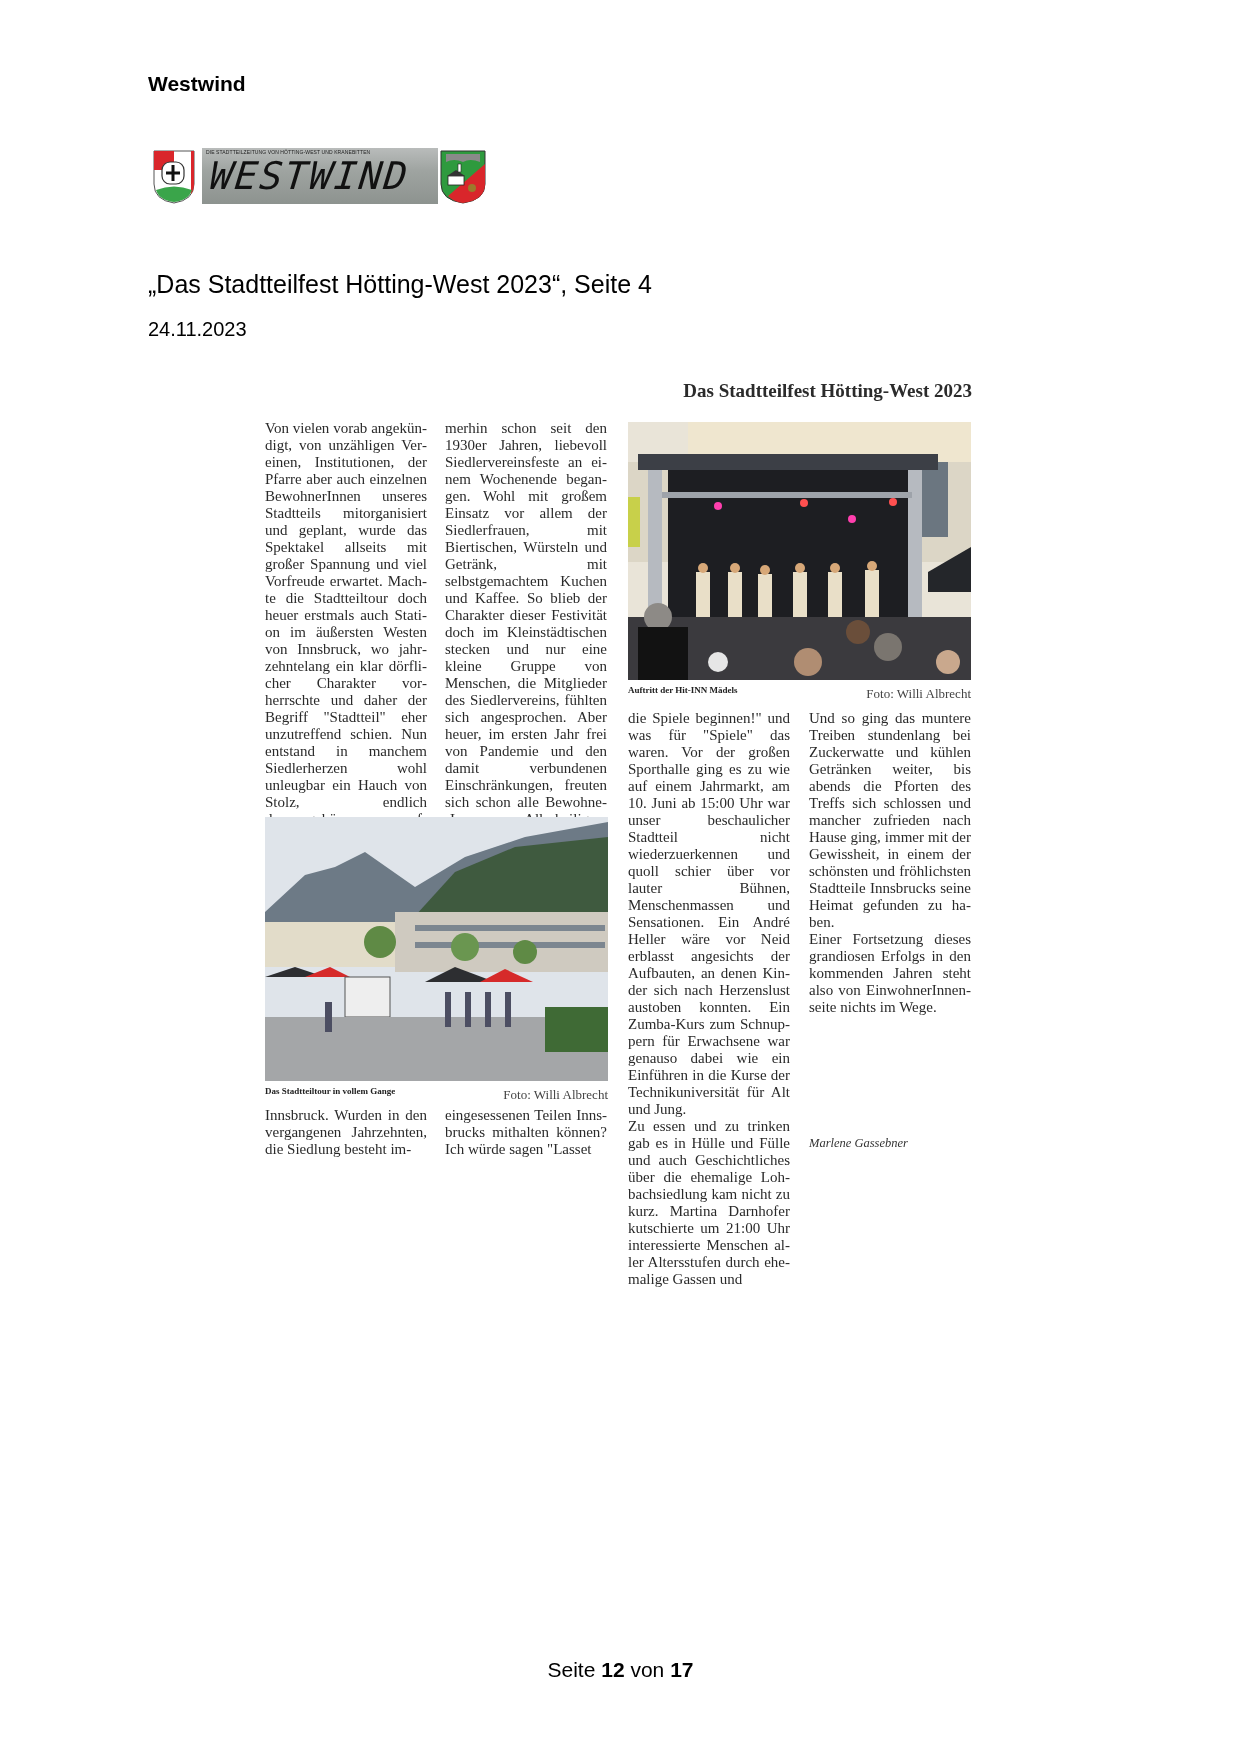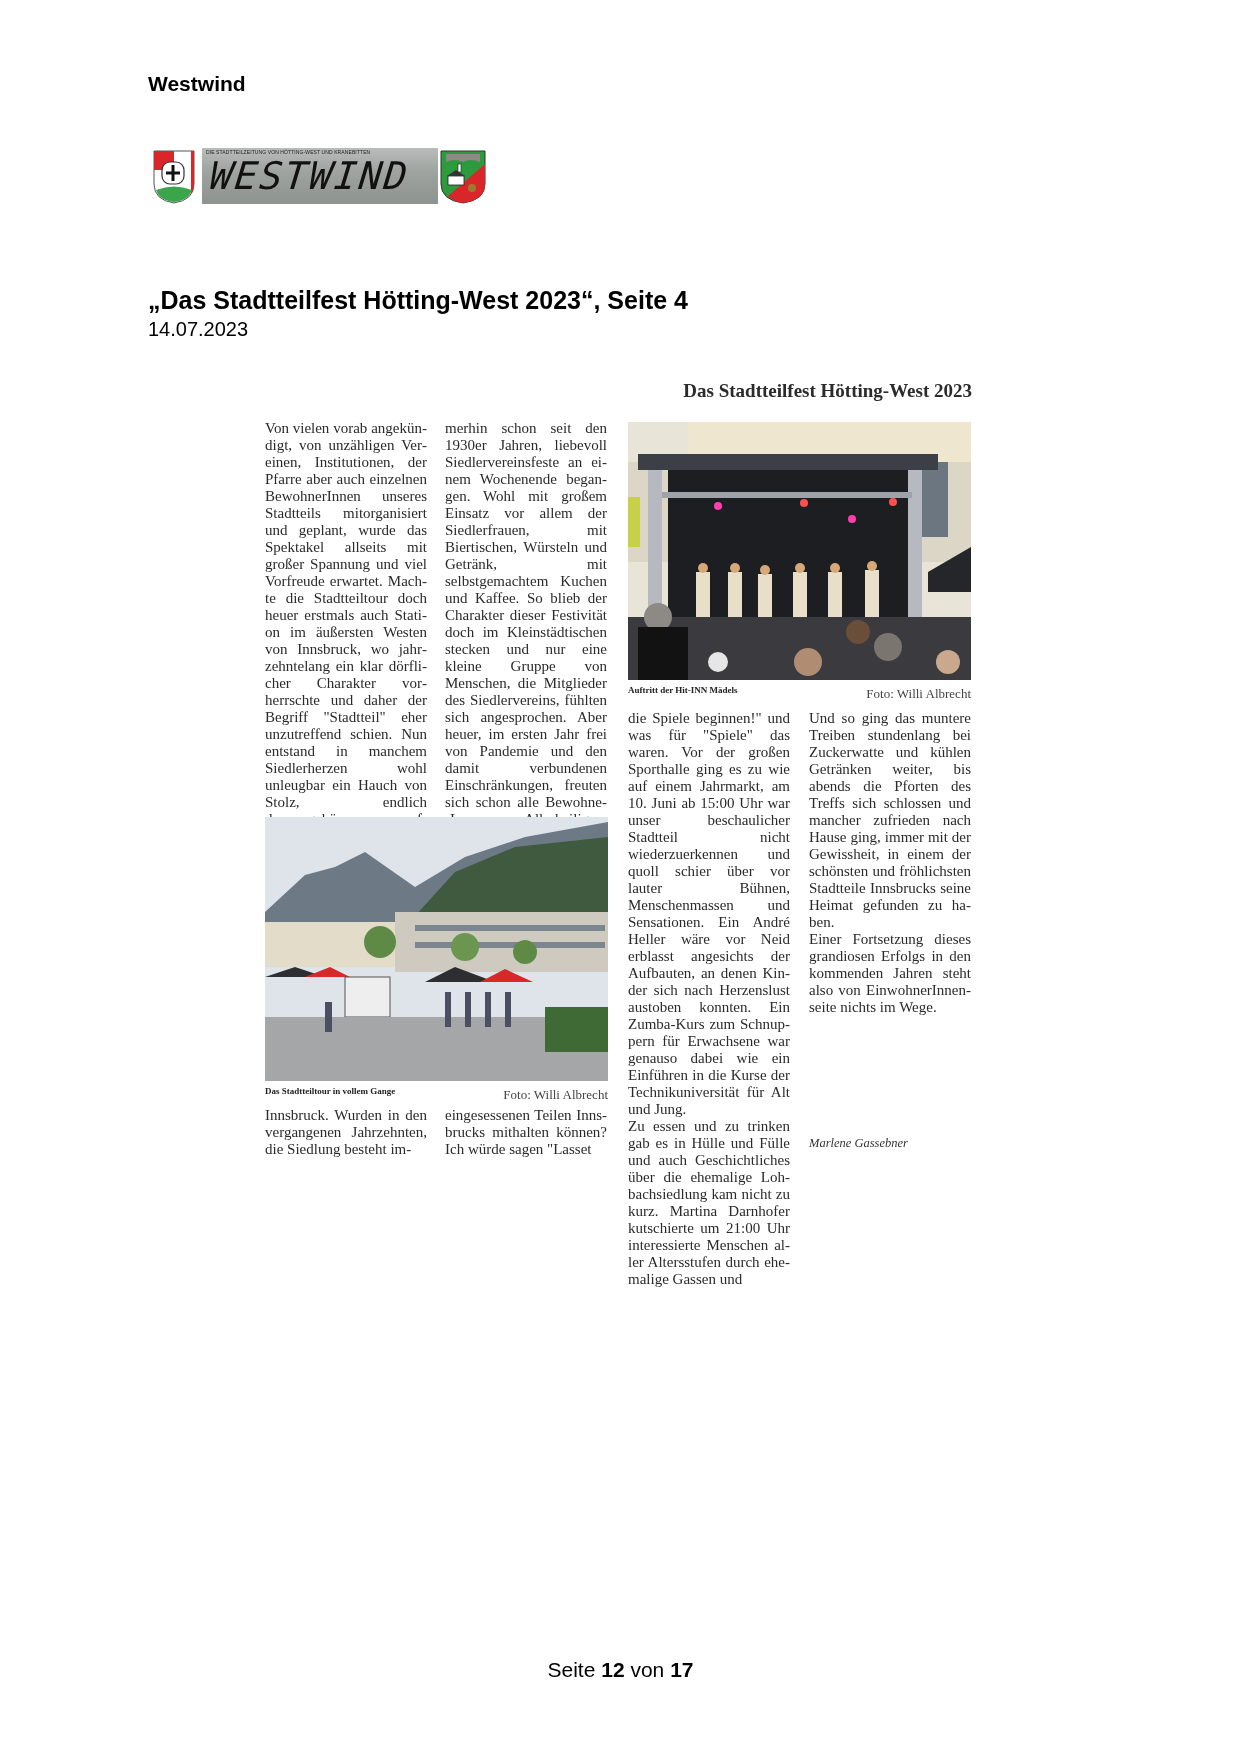--- a/index.html
+++ b/index.html
@@ -5,21 +5,21 @@
   html, body { margin: 0; padding: 0; background: #ffffff; }
   body { width: 1241px; height: 1754px; position: relative; overflow: hidden; font-family: "Liberation Sans", sans-serif; color: #000; }
   .abs { position: absolute; }
   #pub-name { left: 148px; top: 72px; font-size: 21px; font-weight: bold; }
   #masthead { left: 150px; top: 146px; width: 340px; height: 60px; }
   .shield-left { position: absolute; left: 3px; top: 4px; width: 42px; height: 54px; }
   .shield-right { position: absolute; left: 290px; top: 4px; width: 46px; height: 54px; }
   .banner { position: absolute; left: 52px; top: 2px; width: 236px; height: 56px; background: linear-gradient(180deg, #b9bcbb 0%, #9fa4a1 40%, #8d938f 100%); overflow: hidden; }
   .banner-tag { position: absolute; left: 4px; top: 1px; font-size: 5px; letter-spacing: 0.1px; color: #222; white-space: nowrap; }
   .banner-word { position: absolute; left: 8px; top: 6px; font-family: "DejaVu Sans Mono", monospace; font-size: 38px; color: #111; letter-spacing: 2px; font-style: italic; transform: skewX(-6deg); }
-  #doc-title { left: 148px; top: 286px; font-size: 25px; font-weight: bold; }
+  #doc-title { left: 148px; top: 270px; font-size: 25px; font-weight: normal; }
   #doc-date { left: 148px; top: 318px; font-size: 20px; }
   #article { left: 262px; top: 380px; width: 710px; height: 770px; font-family: "Liberation Serif", serif; color: #2a2a2a; }
   #article-headline { position: absolute; left: 0; right: 0; top: 0; text-align: right; font-family: "Liberation Serif", serif; font-weight: bold; font-size: 19px; color: #2b2b2b; }
   .col { position: absolute; font-size: 15px; line-height: 17px; text-align: justify; hyphens: manual; }
   .col p { margin: 0; }
   #col1a { left: 3px; top: 40px; width: 162px; }
   #col2a { left: 183px; top: 40px; width: 162px; }
   #col1b { left: 3px; top: 727px; width: 162px; }
   #col2b { left: 183px; top: 727px; width: 162px; }
   #col3 { left: 366px; top: 330px; width: 162px; }
@@ -60,21 +60,21 @@
     <path d="M6 4 L40 4 L40 12 Q30 8 23 12 Q14 8 6 12 Z" fill="#8a8a8a"></path>
     <path d="M45 14 V34 Q45 50 23 53 Q14 52 8 46 Z" fill="#d9262b"></path>
     <rect x="8" y="26" width="16" height="9" fill="#fff" stroke="#222" stroke-width="0.8"></rect>
     <path d="M7 26 L16 20 L25 26 Z" fill="#333"></path>
     <rect x="18" y="14" width="3" height="8" fill="#fff" stroke="#222" stroke-width="0.6"></rect>
     <circle cx="32" cy="38" r="4" fill="#9c7a2c"></circle>
   </svg>
 </div>
 
 <div id="doc-title" class="abs">„Das Stadtteilfest Hötting-West 2023“, Seite 4</div>
-<div id="doc-date" class="abs">14.07.2023</div>
+<div id="doc-date" class="abs">24.11.2023</div>
 
 <div id="article" class="abs">
   <div id="article-headline">Das Stadtteilfest Hötting-West 2023</div>
 
   <div id="col1a" class="col">
     <p>Von vielen vorab angekün­digt, von unzähligen Ver­einen, Institutionen, der Pfarre aber auch einzelnen BewohnerInnen unseres Stadtteils mitorganisiert und geplant, wurde das Spektakel allseits mit großer Spannung und viel Vorfreude erwartet. Mach­te die Stadtteiltour doch heuer erstmals auch Stati­on im äußersten Westen von Innsbruck, wo jahr­zehntelang ein klar dörfli­cher Charakter vor­herrschte und daher der Begriff "Stadtteil" eher un­zutreffend schien. Nun entstand in manchem Sied­lerherzen wohl unleugbar ein Hauch von Stolz, end­lich dazuzugehören, auf­zusteigen von einem kleinen Vorstadt-Grätzel zu einem allseits bekann­ten und angesehenen Teil der schönen Alpenstadt</p>
   </div>
   <div id="col2a" class="col">
     <p>merhin schon seit den 1930er Jahren, liebevoll Siedlervereinsfeste an ei­nem Wochenende began­gen. Wohl mit großem Einsatz vor allem der Sied­lerfrauen, mit Biertischen, Würsteln und Getränk, mit selbstgemachtem Kuchen und Kaffee. So blieb der Charakter dieser Festivität doch im Kleinstädtischen stecken und nur eine kleine Gruppe von Menschen, die Mitglieder des Siedlerver­eins, fühlten sich angespro­chen. Aber heuer, im ersten Jahr frei von Pandemie und den damit verbundenen Einschränkungen, freuten sich schon alle Bewohne­rInnen von Allerheiligen, Lohbachsiedlung und Höt­ting-West bis Kranebitten, auf ein rauschendes Fest mit vielen Darbietungen und neuen Ideen. Würde unser Stadtteil mit den alt-</p>
   </div>

